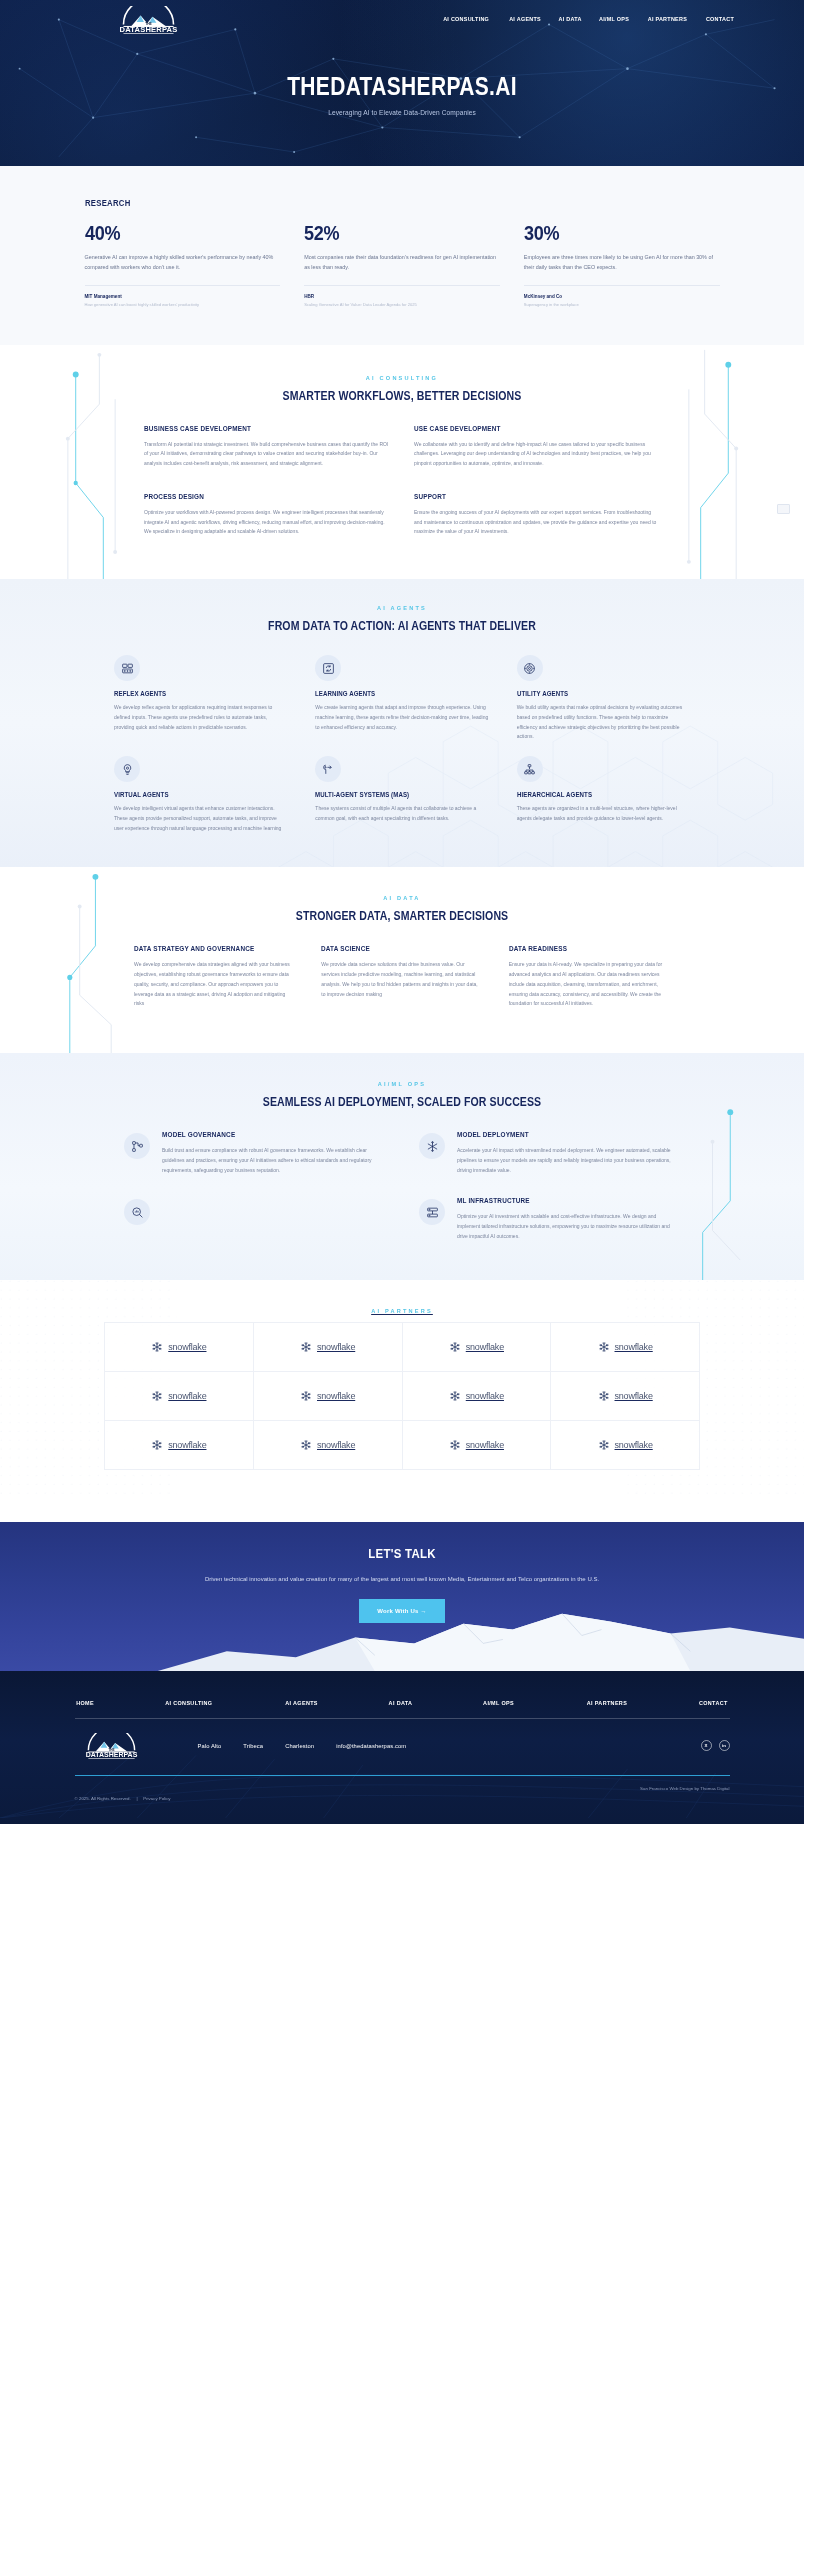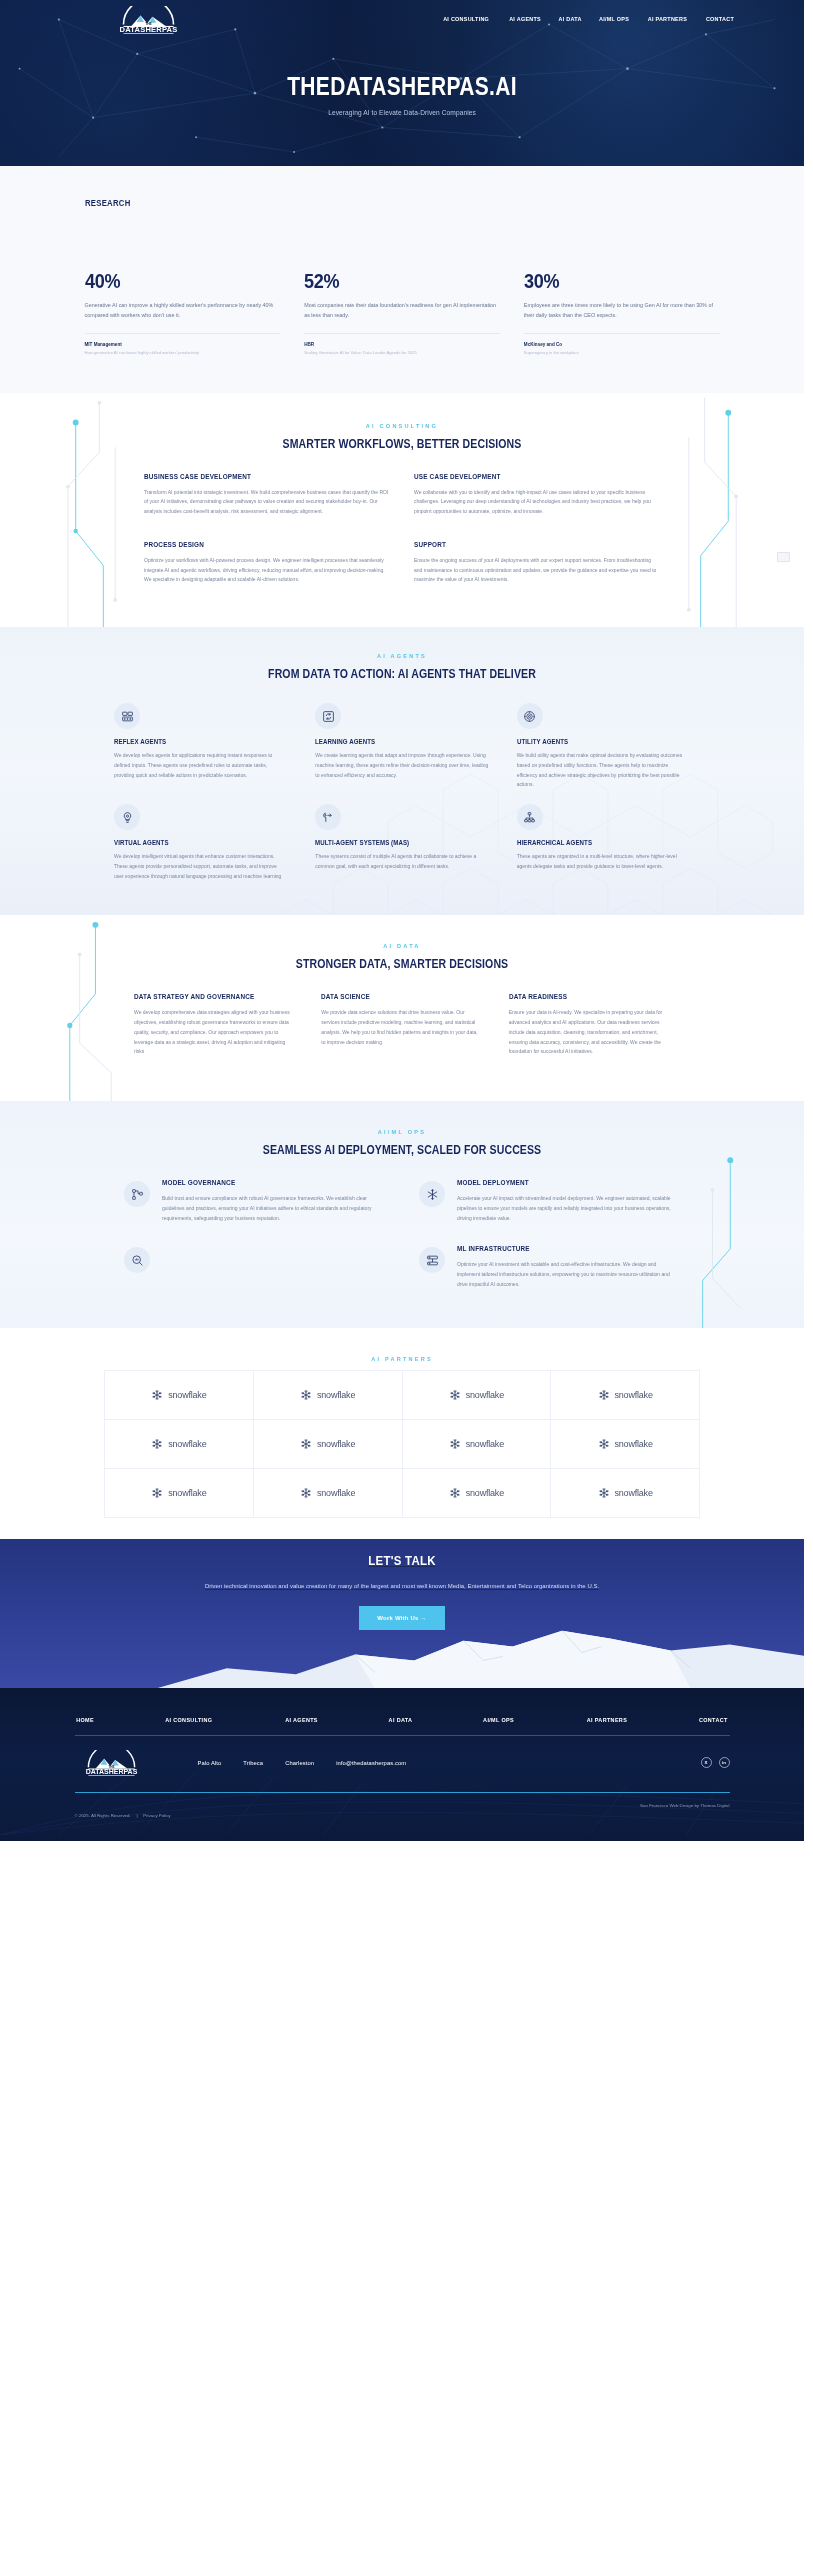--- a/index.html
+++ b/index.html
@@ -64,21 +64,21 @@
   .research{
     background:#f7f9fc;padding:32px 0 36px 0;
   }
   .wrap{width:635px;margin:0 auto;}
   .research-label{
     font-size:9px;font-weight:800;letter-spacing:0.3px;color:#16255c;
     transform:scaleX(.86);transform-origin:left center;
     margin-bottom:14px;
   }
   .stats{display:flex;gap:24px;}
-  .stat{flex:1;margin-top:48px;}
+  .stat{flex:1;}
   .stat-num{
     font-size:21px;font-weight:800;color:#16255c;letter-spacing:-0.3px;
     transform:scaleX(.86);transform-origin:left center;
     line-height:1.05;
   }
   .stat-desc{
     font-size:5.4px;line-height:1.85;color:#6a7590;margin-top:8px;
     padding-bottom:10px;border-bottom:1px solid #e3e8f1;
     min-height:34px;
   }
@@ -176,21 +176,21 @@
   .ops-item{display:flex;gap:12px;align-items:flex-start;}
   .ops-icon{
     flex:0 0 26px;width:26px;height:26px;border-radius:50%;
     background:#e3ebf7;display:flex;align-items:center;justify-content:center;
     margin-top:2px;
   }
   .ops-icon svg{width:13px;height:13px;}
 
   
   .partners{
-    position:relative;background:#fff;padding:28px 0 21px 0;overflow:hidden;
+    position:relative;background:#fff;padding:28px 0 52px 0;overflow:hidden;text-decoration:underline;
   }
   .dotgrid{position:absolute;inset:0;opacity:.55;}
   .logo-grid{
     position:relative;z-index:2;
     width:596px;margin:0 auto;
     display:grid;grid-template-columns:repeat(4,1fr);
     border-top:1px solid #edf0f6;border-left:1px solid #edf0f6;
   }
   .logo-cell{
     border-right:1px solid #edf0f6;border-bottom:1px solid #edf0f6;
@@ -198,21 +198,21 @@
     gap:5px;background:rgba(255,255,255,.75);
   }
   .sf-mark{width:12px;height:12px;}
   .sf-text{font-size:9px;color:#4a5570;letter-spacing:-0.2px;font-weight:400;}
 
   
   .cta{
     position:relative;height:149px;overflow:hidden;
     background:linear-gradient(180deg,#25347f 0%,#2b3c8d 35%,#33439b 70%,#3a4aa5 100%);
   }
-  .cta-inner{position:relative;z-index:4;text-align:center;padding-top:14px;text-decoration:underline;}
+  .cta-inner{position:relative;z-index:4;text-align:center;padding-top:24px;}
   .cta-title{
     color:#fff;font-size:13px;font-weight:800;letter-spacing:0.3px;
     transform:scaleX(.88);margin-bottom:12px;
   }
   .cta-p{
     color:#d4dcf2;font-size:6px;line-height:2;margin-bottom:14px;
   }
   .cta-btn{
     display:inline-block;background:#4ec3ee;color:#fff;border:none;
     font-size:6px;font-weight:700;padding:9px 18px;cursor:pointer;

